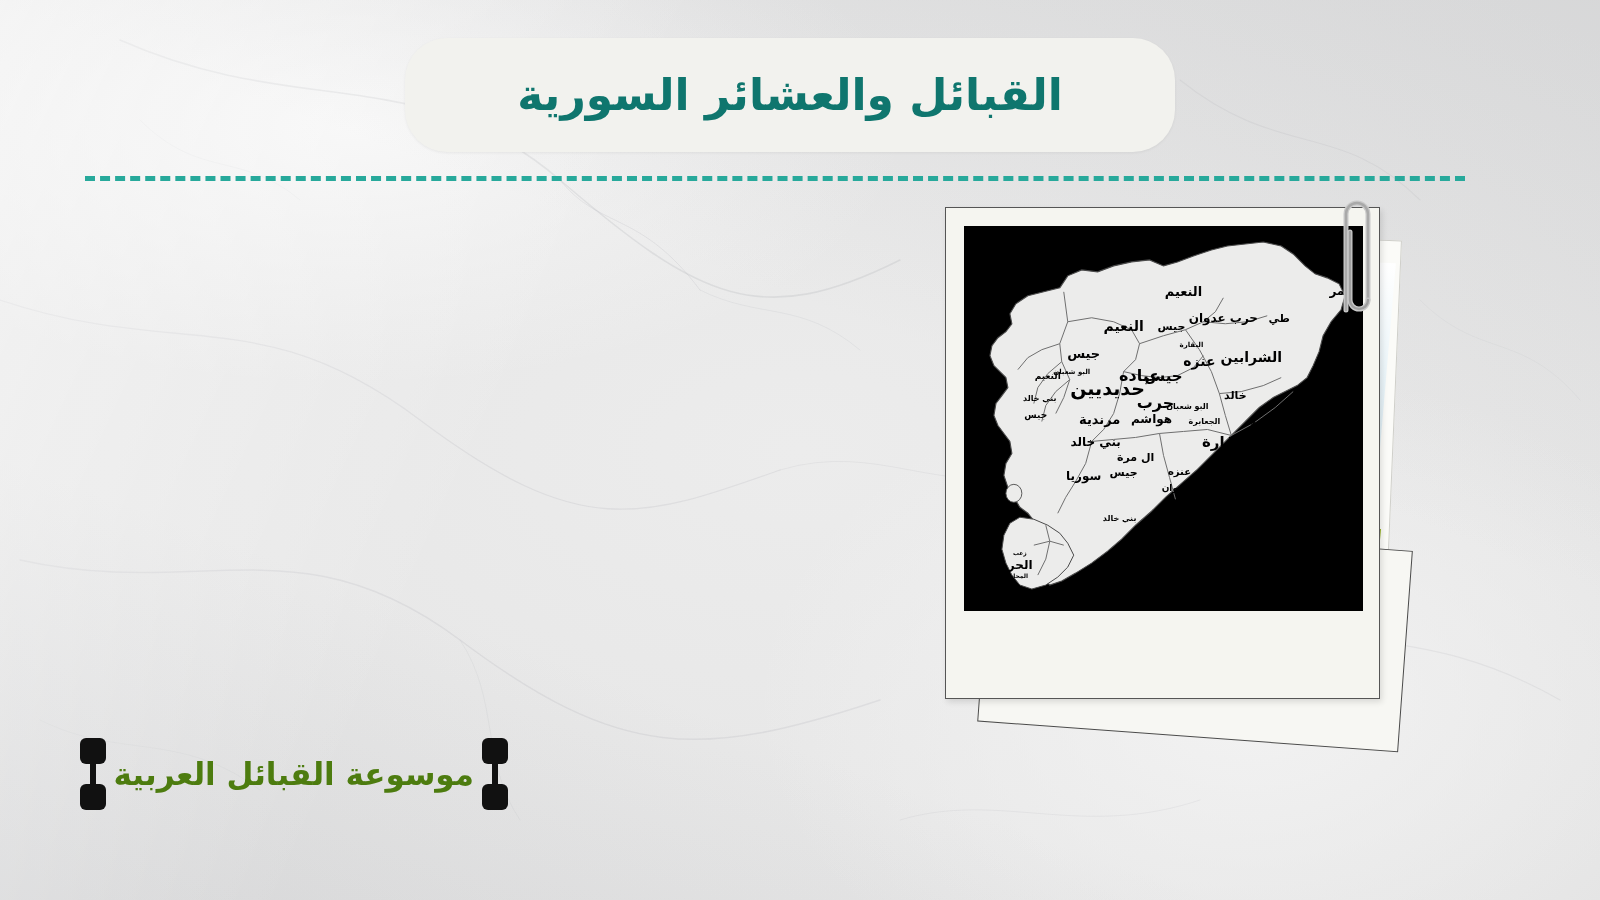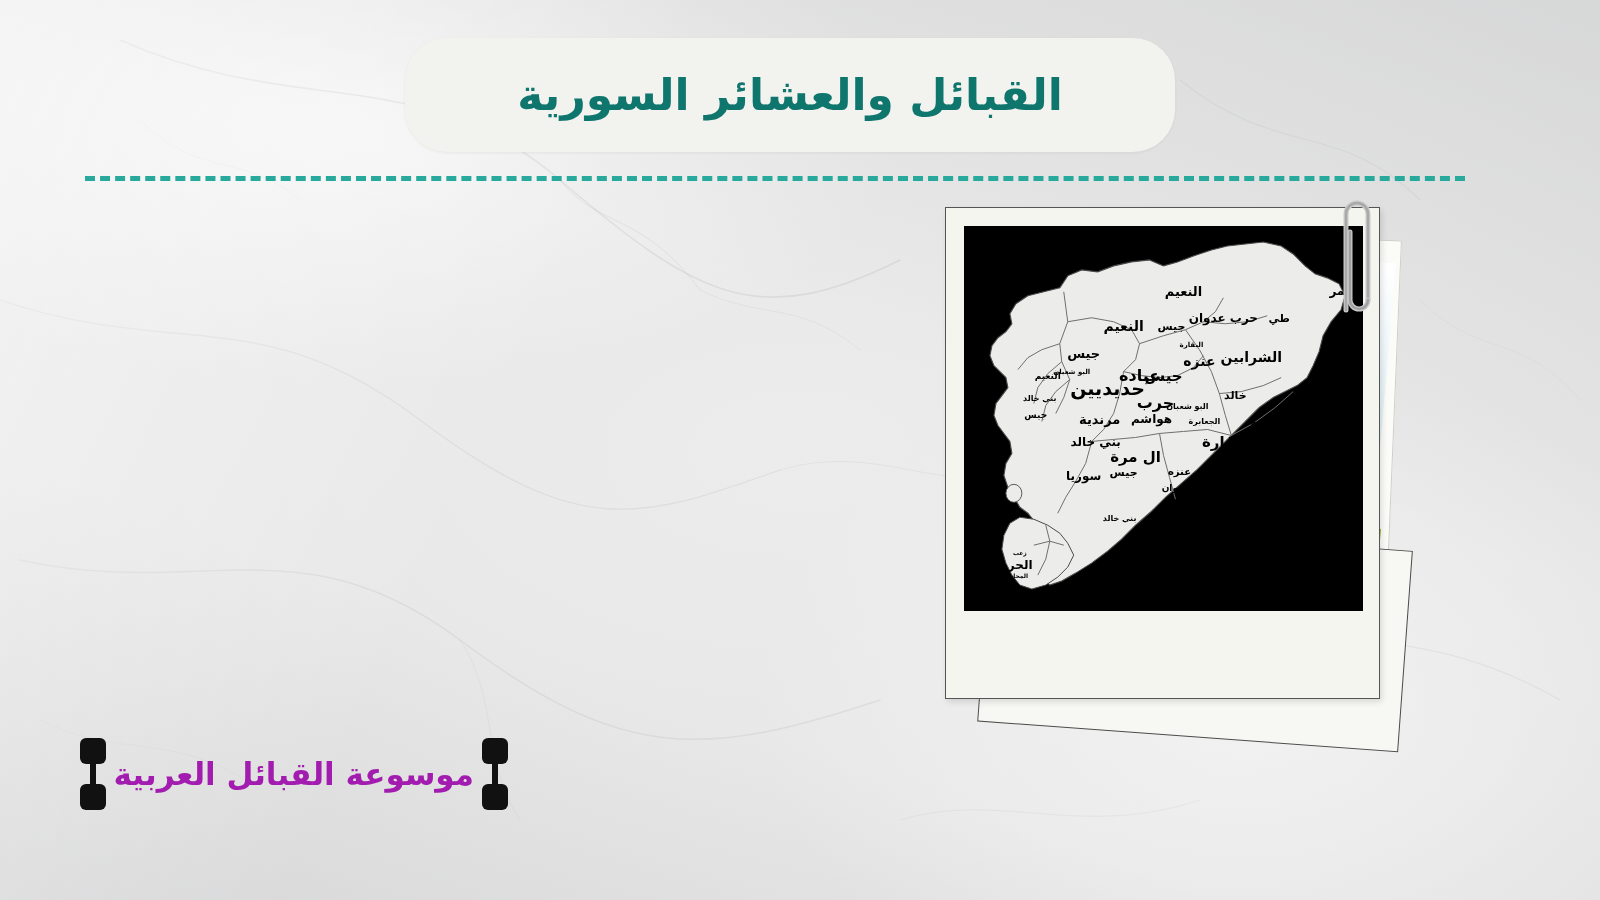--- a/index.html
+++ b/index.html
@@ -67,21 +67,21 @@
   .ibeam .cap{
     position:absolute;left:2px;width:26px;height:26px;
     background:#111;border-radius:6px;
   }
   .ibeam .cap.top{top:0;}
   .ibeam .cap.bot{bottom:0;}
   .ibeam .stem{
     position:absolute;left:12px;top:22px;width:6px;height:30px;background:#111;
   }
   #brand-label{
-    color:#a21caf;font-size:31px;font-weight:700;white-space:nowrap;
+    color:#4d7c0f;font-size:31px;font-weight:700;white-space:nowrap;
     padding:0 6px;line-height:1;
   }
 
   
   #photo-stack{position:absolute;left:930px;top:190px;width:540px;height:580px;}
 
   .photo-back-2{
     position:absolute;left:410px;top:48px;width:60px;height:430px;
     background:#fbfbf8;border:1px solid #cfcfca;
     transform:rotate(2.4deg);transform-origin:top left;
@@ -245,21 +245,21 @@
             <div class="map-label" style="left: 47%; top: 50%; font-size: 12px;">هواشم</div>
             <div class="map-label" style="left: 56%; top: 47%; font-size: 8px;">البو شعبان</div>
             <div class="map-label" style="left: 54%; top: 51%; font-size: 8px; margin-left: 25px;">الجعابرة</div>
             <div class="map-label" style="left: 75%; top: 51%; font-size: 9px;">الدليم</div>
             <div class="map-label" style="left: 34%; top: 50%; font-size: 13px;">مرندية</div>
             <div class="map-label" style="left: 19%; top: 45%; font-size: 8px;">بني خالد</div>
             <div class="map-label" style="left: 18%; top: 49%; font-size: 9px;">جيس</div>
             <div class="map-label" style="left: 66%; top: 56%; font-size: 15px;">البقارة</div>
             <div class="map-label" style="left: 81%; top: 56%; font-size: 11px;">عقيدات</div>
             <div class="map-label" style="left: 33%; top: 56%; font-size: 12px;">بني خالد</div>
-            <div class="map-label" style="left: 43%; top: 60%; font-size: 15px; text-align: center;">ال مرة</div>
+            <div class="map-label" style="left: 43%; top: 60%; font-size: 11px; text-align: center;">ال مرة</div>
             <div class="map-label" style="left: 40%; top: 64%; font-size: 11px;">جيس</div>
             <div class="map-label" style="left: 54%; top: 64%; font-size: 10px;">عنزه</div>
             <div class="map-label" style="left: 67%; top: 64%; font-size: 10px;">قرعان</div>
             <div class="map-label" style="left: 81%; top: 69%; font-size: 14px;">طي</div>
             <div class="map-label" style="left: 30%; top: 65%; font-size: 12px;">سوريا</div>
             <div class="map-label" style="left: 46%; top: 68%; font-size: 9px; margin-left: 28px;">عدوان</div>
             <div class="map-label" style="left: 39%; top: 76%; font-size: 8px;">بني خالد</div>
             <div class="map-label" style="left: 14%; top: 85%; font-size: 6px;">زعب</div>
             <div class="map-label" style="left: 12%; top: 88%; font-size: 12px;">الحربي</div>
             <div class="map-label" style="left: 13%; top: 91%; font-size: 6px;">المحاميد</div>

